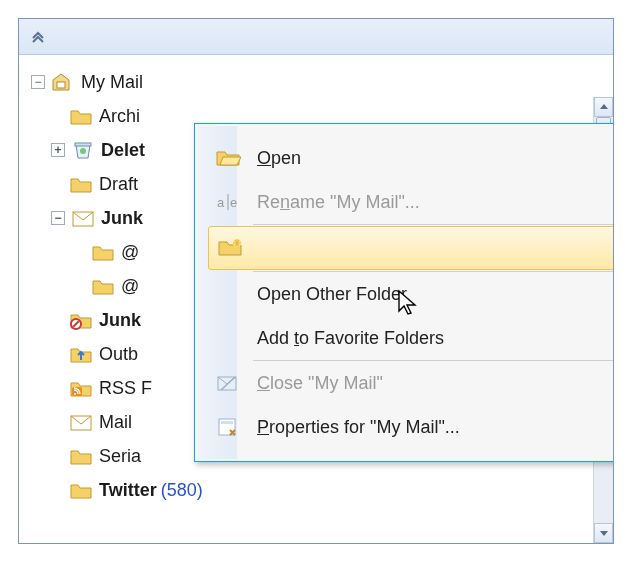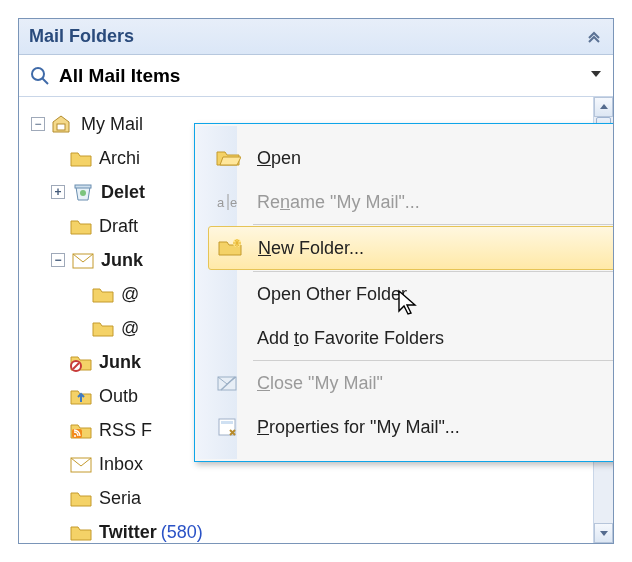--- a/index.html
+++ b/index.html
@@ -215,44 +215,28 @@
     z-index: 20;
     pointer-events: none;
   }
 </style>
 </head>
 <body>
 
 <div class="panel">
 
   <div class="header-bar">
-    <span>Mail Folders</span>
     <span class="chev-double">
       <svg width="16" height="16" viewBox="0 0 16 16">
           <path d="M3 10 L8 5 L13 10" fill="none" stroke="#5b7294" stroke-width="2"></path>
           <path d="M3 14 L8 9 L13 14" fill="none" stroke="#5b7294" stroke-width="2"></path>
         </svg>
     </span>
   </div>
 
-  <div class="search-row">
-    <span class="search-icon">
-      <svg width="22" height="22" viewBox="0 0 22 22">
-        <circle cx="9" cy="9" r="6" fill="none" stroke="#3f6aa8" stroke-width="2"></circle>
-        <line x1="13" y1="13" x2="19" y2="19" stroke="#3f6aa8" stroke-width="2"></line>
-        <rect x="3" y="14" width="12" height="5" fill="#fff" stroke="#cfa846" stroke-width="0" opacity="0"></rect>
-      </svg>
-    </span>
-    <span class="title">All Mail Items</span>
-    <span class="down-caret">
-      <svg width="14" height="14" viewBox="0 0 14 14">
-          <path d="M2 4 L7 10 L12 4 Z" fill="#333"></path>
-        </svg>
-    </span>
-  </div>
 
   <div class="tree-area">
 
     <div class="tree-item" style="padding-left:6px;">
       <span class="expander">−</span>
       <span class="folder-icon">
         <svg width="24" height="20" viewBox="0 0 24 20">
             <path d="M2 8 L10 2 L18 8 L18 18 L2 18 Z" fill="#f4d98a" stroke="#b38c2e"></path>
             <rect x="6" y="10" width="8" height="6" fill="#fff" stroke="#b38c2e"></rect>
           </svg>
@@ -353,21 +337,21 @@
       <span>RSS F</span>
     </div>
 
     <div class="tree-item" style="padding-left:44px;">
       <span class="folder-icon">
         <svg width="24" height="20" viewBox="0 0 24 20">
             <rect x="2" y="4" width="20" height="14" fill="#fff" stroke="#c49a2d"></rect>
             <path d="M2 4 L12 12 L22 4" fill="none" stroke="#c49a2d"></path>
           </svg>
       </span>
-      <span>Inbox</span>
+      <span>Mail</span>
     </div>
 
     <div class="tree-item" style="padding-left:44px;">
       <span class="folder-icon">
         <svg width="24" height="20" viewBox="0 0 24 20">
             <path d="M2 5 L9 5 L11 8 L22 8 L22 18 L2 18 Z" fill="#f4d267" stroke="#c49a2d"></path>
           </svg>
       </span>
       <span>Seria</span>
     </div>
@@ -428,21 +412,20 @@
     <div class="menu-sep"></div>
 
     <div class="menu-item highlight">
       <span class="menu-icon">
         <svg width="26" height="22" viewBox="0 0 26 22">
             <path d="M2 5 L10 5 L12 8 L24 8 L24 18 L2 18 Z" fill="#f4d267" stroke="#c49a2d"></path>
             <circle cx="20" cy="6" r="4" fill="#ffe58a"></circle>
             <path d="M18 3 L22 9 M22 3 L18 9 M16 6 L24 6 M20 2 L20 10" stroke="#e6b634" stroke-width="1"></path>
           </svg>
       </span>
-      <span><span class="uline">N</span><span>ew Folder...</span></span>
     </div>
 
     <div class="menu-sep"></div>
 
     <div class="menu-item">
       <span>Open Other Folder</span>
       <span class="submenu-arrow">
         <svg width="10" height="12" viewBox="0 0 10 12">
             <path d="M2 1 L8 6 L2 11 Z" fill="#333"></path>
           </svg>

